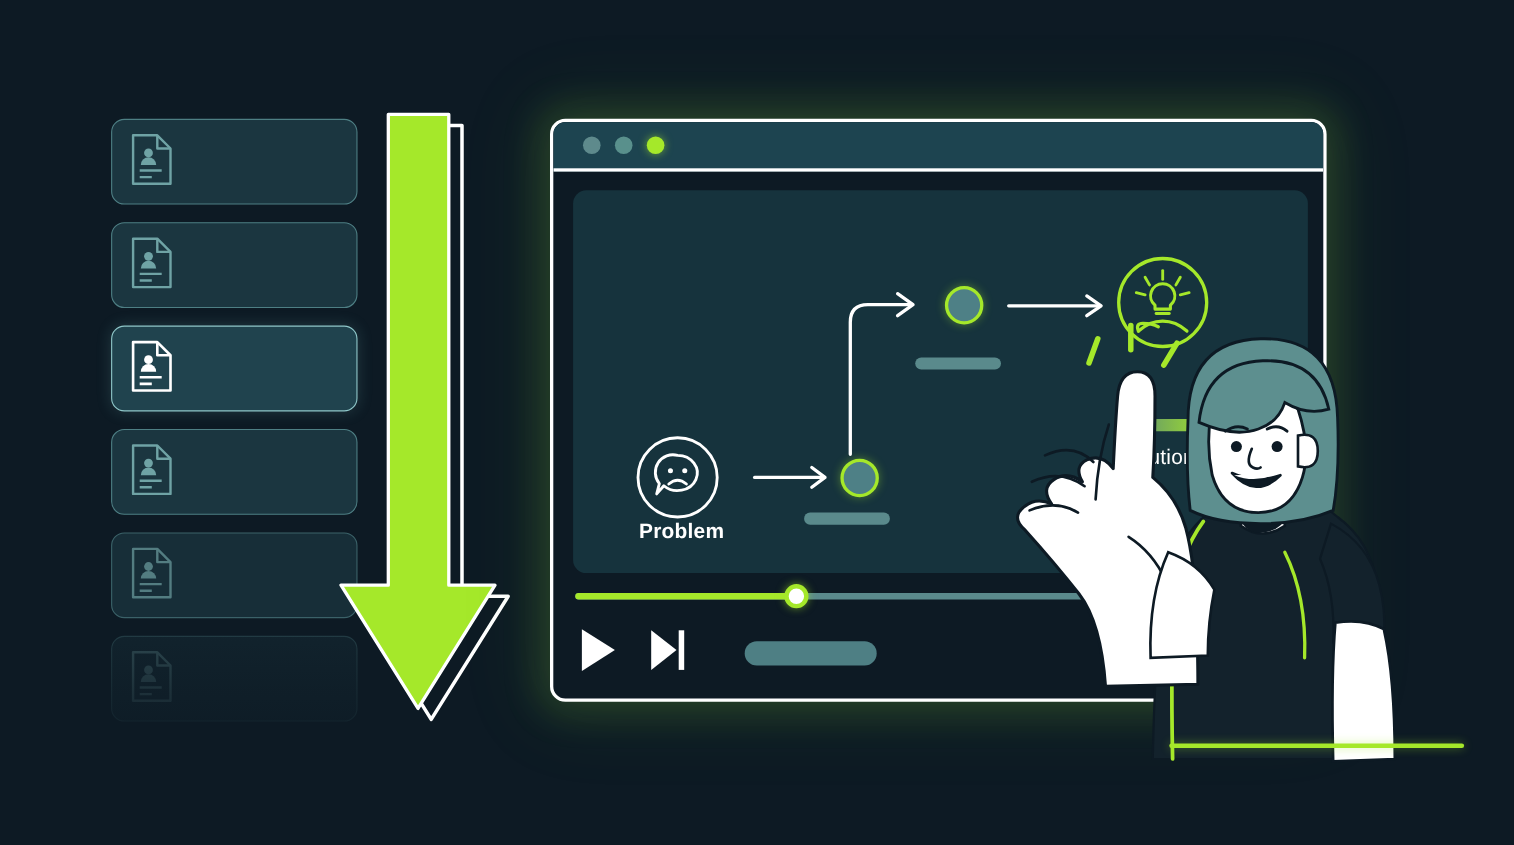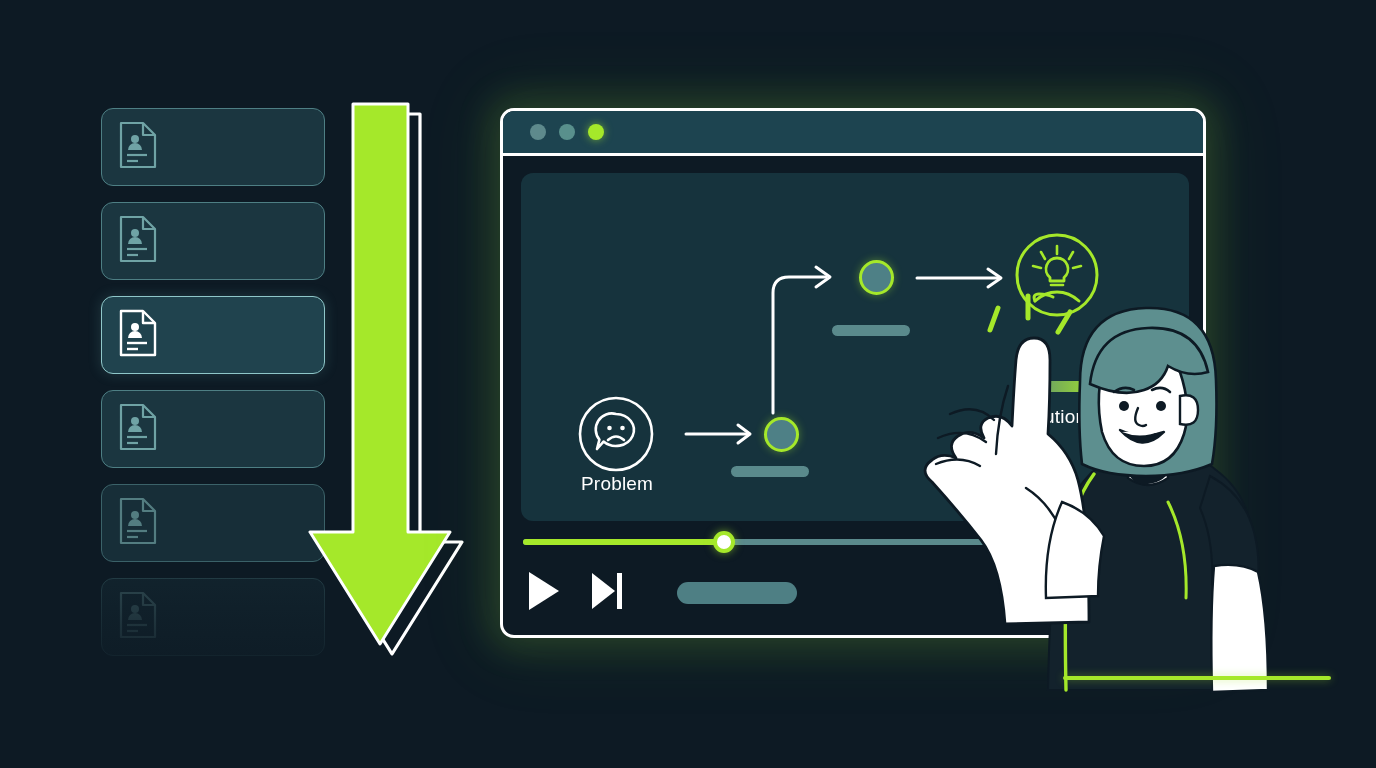--- a/index.html
+++ b/index.html
@@ -73,21 +73,21 @@
 
   .screen{
     position:absolute;left:18px;top:62px;width:668px;height:348px;
     background:#16333d;border-radius:12px;overflow:hidden;
   }
 
   .lbl{
     position:absolute;color:#ffffff;font-size:19px;letter-spacing:.2px;
     white-space:nowrap;
   }
-  .lbl-problem{left:60px;top:300px;}
+  .lbl-problem{left:60px;top:300px;font-weight:bold;}
   .lbl-solution{left:495px;top:233px;}
 
   .ph{position:absolute;height:11px;border-radius:6px;background:#5a8a8c;}
 
   .grad-bar{
     position:absolute;left:493px;top:208px;width:88px;height:11px;border-radius:6px;
     background:linear-gradient(to right,#4d8184 0%,#7fb74f 55%,#a5e82a 100%);
   }
 
   .node{

